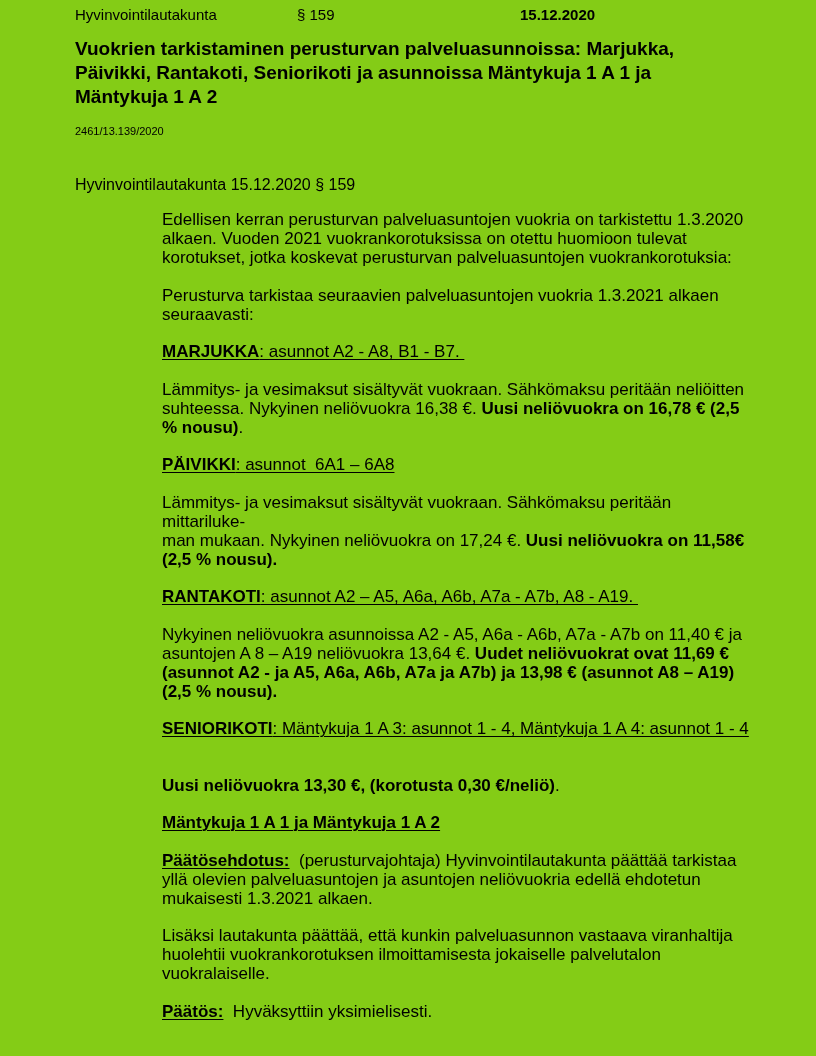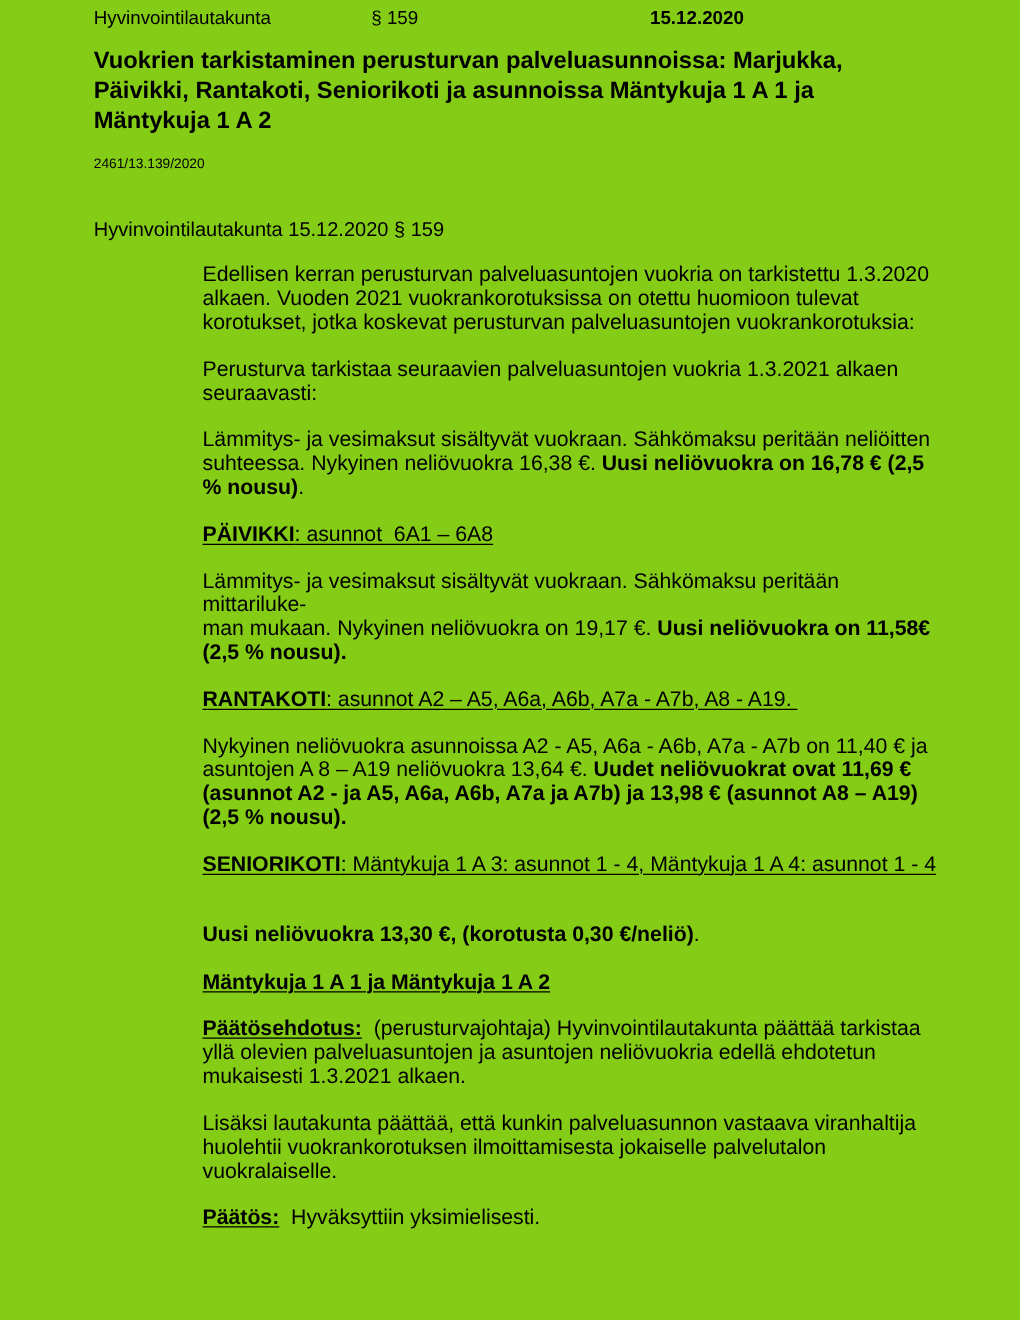--- a/index.html
+++ b/index.html
@@ -68,26 +68,27 @@
   <div class="caseno">2461/13.139/2020</div>
 
   <div class="subhdr">Hyvinvointilautakunta 15.12.2020 § 159</div>
 
   <div class="bodycol">
 
     <p class="para">Edellisen kerran perusturvan palveluasuntojen vuokria on tarkistettu 1.3.2020 alkaen. Vuoden 2021 vuokrankorotuksissa on otettu huomioon tulevat korotukset, jotka koskevat perusturvan palveluasuntojen vuokrankorotuksia:</p>
 
     <p class="para">Perusturva tarkistaa seuraavien palveluasuntojen vuokria 1.3.2021 alkaen seuraavasti:</p>
 
+    <p class="para"><span class="u"><span class="b">MARJUKKA</span><span>: asunnot A2 - A8, B1 - B7. </span></span></p>
 
     <p class="para"><span>Lämmitys- ja vesimaksut sisältyvät vuokraan. Sähkömaksu peritään neliöitten suhteessa. Nykyinen neliövuokra 16,38 €. </span><span class="b">Uusi neliövuokra on 16,78 € (2,5 % nousu)</span><span>.</span></p>
 
     <p class="para"><span class="u"><span class="b">PÄIVIKKI</span><span>: asunnot  6A1 – 6A8</span></span></p>
 
-    <p class="para"><span>Lämmitys- ja vesimaksut sisältyvät vuokraan. Sähkömaksu peritään mittariluke-</span><br><span>man mukaan. Nykyinen neliövuokra on 19,17 €. </span><span class="b">Uusi neliövuokra on 11,58€ (2,5 % nousu).</span></p>
+    <p class="para"><span>Lämmitys- ja vesimaksut sisältyvät vuokraan. Sähkömaksu peritään mittariluke-</span><br><span>man mukaan. Nykyinen neliövuokra on 17,24 €. </span><span class="b">Uusi neliövuokra on 11,58€ (2,5 % nousu).</span></p>
 
     <p class="para"><span class="u"><span class="b">RANTAKOTI</span><span>: asunnot A2 – A5, A6a, A6b, A7a - A7b, A8 - A19. </span></span></p>
 
     <p class="para"><span>Nykyinen neliövuokra asunnoissa A2 - A5, A6a - A6b, A7a - A7b on 11,40 € ja asuntojen A 8 – A19 neliövuokra 13,64 €. </span><span class="b">Uudet neliövuokrat ovat 11,69 € (asunnot A2 - ja A5, A6a, A6b, A7a ja A7b) ja 13,98 € (asunnot A8 – A19) (2,5 % nousu).</span></p>
 
     <p class="para"><span class="u"><span class="b">SENIORIKOTI</span><span>: Mäntykuja 1 A 3: asunnot 1 - 4, Mäntykuja 1 A 4: asunnot 1 - 4</span></span></p>
 
     <p class="para"><br><span class="b">Uusi neliövuokra 13,30 €, (korotusta 0,30 €/neliö)</span><span>.</span></p>
 
     <p class="para"><span class="u b">Mäntykuja 1 A 1 ja Mäntykuja 1 A 2</span></p>

